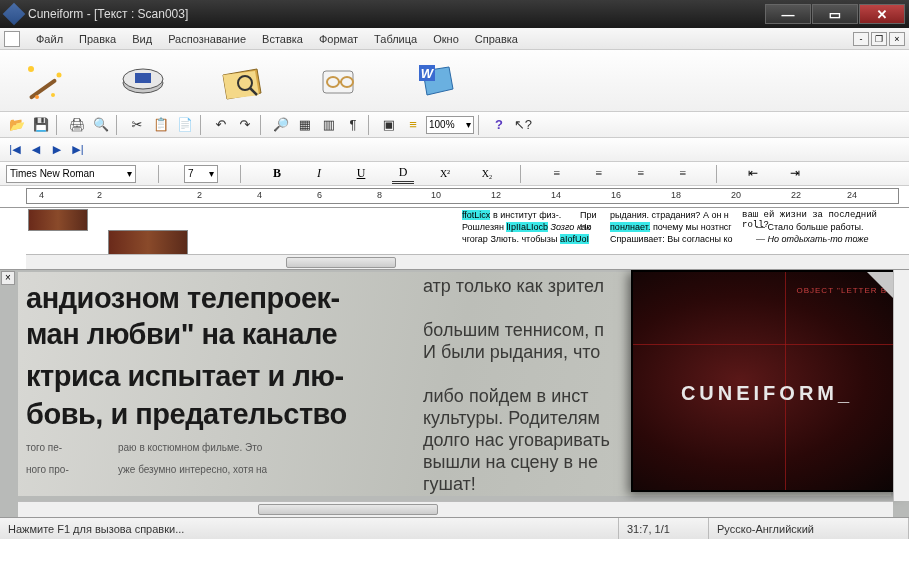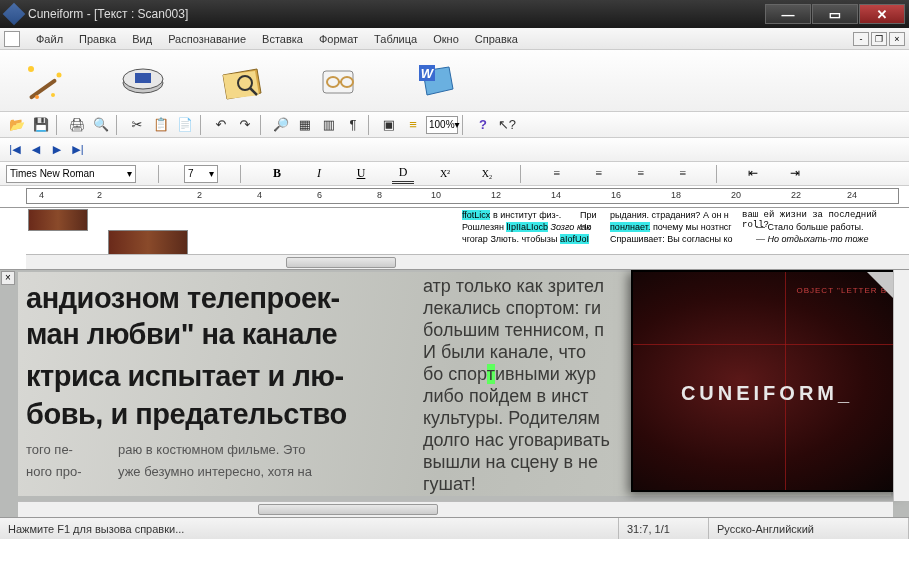--- a/index.html
+++ b/index.html
@@ -18,21 +18,21 @@
 .menubar .mdibtns { display: flex; gap: 2px; }
 .menubar .mdibtn { width: 16px; height: 14px; border: 1px solid #999; background: #f4f4f4; font-size: 9px; text-align: center; line-height: 12px; }
 
 .bigtoolbar { height: 62px; background: linear-gradient(#fefefe, #f0f0f0); border-bottom: 1px solid #ccc; display: flex; align-items: center; padding: 4px 10px; gap: 28px; }
 .bigtool { width: 70px; height: 48px; display: flex; align-items: center; justify-content: center; position: relative; }
 .bigtool svg { width: 48px; height: 44px; }
 
 .smtoolbar { height: 26px; background: linear-gradient(#fefefe, #f0f0f0); border-bottom: 1px solid #ccc; display: flex; align-items: center; padding: 0 6px; gap: 2px; }
 .smbtn { width: 22px; height: 22px; display: flex; align-items: center; justify-content: center; font-size: 13px; color: #333; }
 .smsep { width: 6px; height: 20px; border-left: 1px solid #aaa; margin: 0 2px; }
-.zoom { width: 32px; height: 18px; border: 1px solid #999; background: #fff; font-size: 10px; padding: 0 2px; display: flex; align-items: center; justify-content: space-between; }
+.zoom { width: 48px; height: 18px; border: 1px solid #999; background: #fff; font-size: 10px; padding: 0 2px; display: flex; align-items: center; justify-content: space-between; }
 
 .navbar { height: 24px; background: linear-gradient(#fefefe, #f0f0f0); border-bottom: 1px solid #ccc; display: flex; align-items: center; padding: 0 6px; gap: 3px; }
 .navbtn { width: 18px; height: 18px; display: flex; align-items: center; justify-content: center; color: #1a4aa8; font-size: 11px; }
 
 .fmtbar { height: 24px; background: linear-gradient(#fefefe, #f0f0f0); border-bottom: 1px solid #ccc; display: flex; align-items: center; padding: 0 6px; gap: 20px; }
 .fontsel { width: 130px; height: 18px; border: 1px solid #999; background: #fff; font-size: 10px; padding: 0 3px; display: flex; align-items: center; justify-content: space-between; }
 .sizesel { width: 34px; height: 18px; border: 1px solid #999; background: #fff; font-size: 10px; padding: 0 3px; display: flex; align-items: center; justify-content: space-between; }
 .fmtbtn { width: 22px; height: 20px; display: flex; align-items: center; justify-content: center; font-size: 12px; font-family: "Times New Roman", serif; }
 .fmtsep { width: 4px; height: 18px; border-left: 1px solid #aaa; margin: 0 2px; }
 
@@ -45,21 +45,21 @@
 .toppanel .hl { background: #3ae8e8; }
 .scrollh { position: absolute; bottom: 0; left: 26px; right: 0; height: 15px; background: #f0f0f0; border-top: 1px solid #bbb; }
 .scrollh .thumb { position: absolute; top: 2px; left: 260px; width: 110px; height: 11px; background: linear-gradient(#e8e8e8, #ccc); border: 1px solid #999; border-radius: 2px; }
 
 .mainpanel { position: relative; height: 247px; background: #b8bab8; overflow: hidden; }
 .mainpanel .closeX { position: absolute; top: 1px; left: 1px; width: 14px; height: 14px; background: #eee; border: 1px solid #999; font-size: 10px; text-align: center; line-height: 12px; }
 .scanimg { position: absolute; top: 2px; left: 18px; right: 18px; height: 224px; background: linear-gradient(100deg, #d8d8d4, #bcbeb8, #c8cac4); overflow: hidden; }
 .scantext { position: absolute; font-family: Arial, sans-serif; color: #1a1a1a; white-space: nowrap; }
 .scantext.big { font-size: 29px; font-weight: bold; letter-spacing: -0.5px; }
 .scantext.med { font-size: 18px; color: #3a3a38; }
-.scantext.sm { font-size: 13px; color: #555; text-align: center; }
+.scantext.sm { font-size: 10px; color: #555; text-align: center; }
 .scanimg .hlg { background: #5eff5e; }
 
 .overlay { position: absolute; right: 6px; top: 0; width: 272px; height: 222px; background: #1a0808; border: 2px solid #000; box-shadow: -3px 3px 10px rgba(0,0,0,0.5); overflow: hidden; }
 .overlay .bookbg { position: absolute; inset: 0; background: radial-gradient(ellipse at 40% 50%, #5a1818 0%, #2a0808 55%, #0a0404 100%); }
 .overlay .scanline { position: absolute; background: #a01818; opacity: 0.7; }
 .overlay .brand { position: absolute; top: 110px; left: 0; right: 0; text-align: center; font-family: Arial; font-size: 20px; font-weight: bold; letter-spacing: 4px; color: #e8e8e8; }
 .overlay .obj { position: absolute; top: 14px; right: 10px; font-size: 8px; color: #c84040; letter-spacing: 1px; }
 .overlay .corner { position: absolute; top: 0; right: 0; width: 0; height: 0; border-left: 34px solid transparent; border-top: 34px solid #c8c8c8; }
 
 .mainscrollv { position: absolute; right: 0; top: 0; bottom: 16px; width: 16px; background: #f0f0f0; border-left: 1px solid #bbb; }
@@ -261,24 +261,22 @@
     <div class="scantext big" style="top:10px;left:8px">андиозном телепроек-</div>
     <div class="scantext big" style="top:46px;left:8px">ман любви" на канале</div>
     <div class="scantext big" style="top:88px;left:8px">ктриса испытает и лю-</div>
     <div class="scantext big" style="top:126px;left:8px">бовь, и предательство</div>
     <div class="scantext sm" style="top:170px;left:8px">того пе-</div>
     <div class="scantext sm" style="top:192px;left:8px">ного про-</div>
     <div class="scantext sm" style="top:170px;left:100px">раю в костюмном фильме. Это</div>
     <div class="scantext sm" style="top:192px;left:100px">уже безумно интересно, хотя на</div>
 
     <div class="scantext med" style="top:4px;left:405px">атр только как зрител</div>
-    <div class="scantext med" style="top:26px;left:405px">лекались спортом: ги</div>
     <div class="scantext med" style="top:48px;left:405px">большим теннисом, п</div>
-    <div class="scantext med" style="top:70px;left:405px">И были канале, что</div>
-    <div class="scantext med" style="top:92px;left:405px"><span>бо спор</span><span class="hlg">т</span><span>ивными жур</span></div>
+    <div class="scantext med" style="top:70px;left:405px">И были рыдания, что</div>
     <div class="scantext med" style="top:114px;left:405px">либо пойдем в инст</div>
     <div class="scantext med" style="top:136px;left:405px">культуры. Родителям</div>
     <div class="scantext med" style="top:158px;left:405px">долго нас уговаривать</div>
     <div class="scantext med" style="top:180px;left:405px">вышли на сцену в не</div>
     <div class="scantext med" style="top:202px;left:405px">гушат!</div>
   </div>
 
   <div class="overlay">
     <div class="bookbg"></div>
     <div class="scanline" style="top:72px;left:0;right:0;height:1px"></div>

